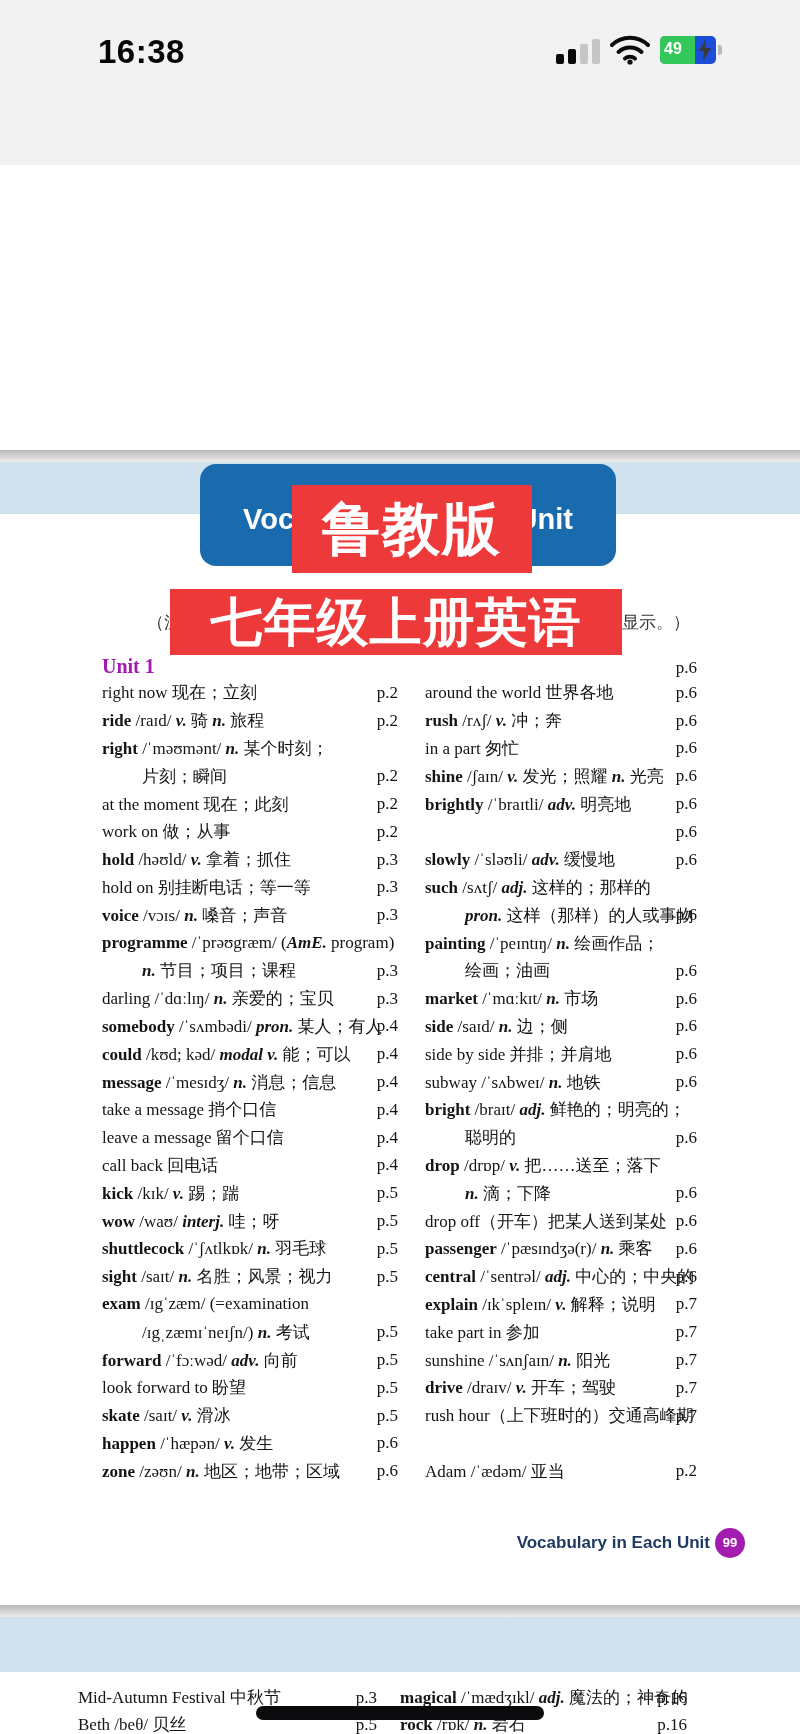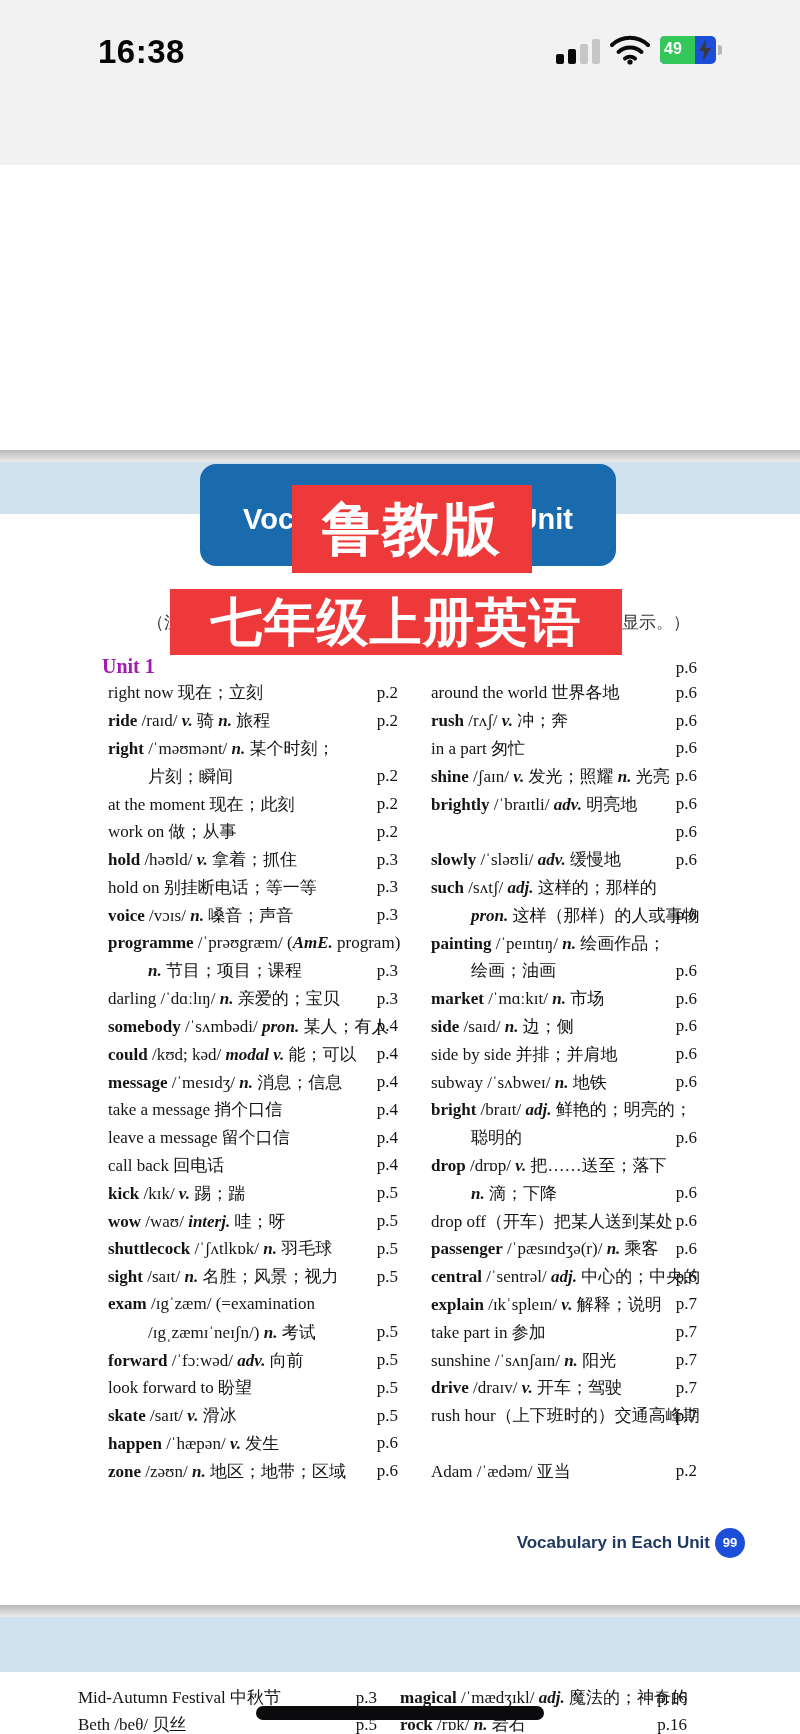--- a/index.html
+++ b/index.html
@@ -52,33 +52,33 @@
   .noteline{top:446px;font-size:17px;color:#333;font-family:"Liberation Serif","DejaVu Serif",serif;}
   #noteL{left:147px;} #noteR{left:622px;}
 
   .serif{font-family:"Liberation Serif","DejaVu Serif",serif;}
   #unitrow{left:102px;top:490px;font-size:20px;font-weight:bold;color:#a21caf;}
   #unitorphan{left:597px;top:493px;width:100px;text-align:right;font-size:17px;color:#141414;}
 
   .vcol{color:#141414;font-size:17px;}
   #p1left{left:102px;top:514px;width:296px;}
   #p1right{left:425px;top:514px;width:272px;}
-  #p1left .vline,#p1right .vline{height:27.8px;margin-left:6px;}
+  #p1left .vline,#p1right .vline{height:27.8px;}
   #p2left{left:78px;top:1519px;width:299px;}
   #p2right{left:400px;top:1519px;width:287px;}
   #p2left .vline,#p2right .vline{height:27.2px;}
   .vline{position:relative;display:flex;align-items:center;white-space:nowrap;}
   .vline.ind{padding-left:40px;}
   .vtext{overflow:visible;}
   .vpage{position:absolute;right:0;background:#fff0;}
   .s-b{font-weight:bold;}
   .s-i{font-style:italic;font-weight:600;}
 
   #footer1{left:0;top:1368px;width:710px;text-align:right;font-size:17px;font-weight:bold;color:#1f3a62;}
-  #badge99{left:715px;top:1363px;width:30px;height:30px;border-radius:50%;background:#1d4ed8;color:#fff;
+  #badge99{left:715px;top:1363px;width:30px;height:30px;border-radius:50%;background:#a21caf;color:#fff;
            font-size:13px;font-weight:bold;text-align:center;line-height:30px;}
 
   #page2{left:0;top:1452px;width:800px;height:282px;background:#fff;}
   #band2{left:0;top:1452px;width:800px;height:55px;background:#cfe2ee;}
 
   #homebar{left:256px;top:1706px;width:288px;height:14px;border-radius:7px;background:#0b0b0d;}
 </style>
 </head>
 <body>
 

